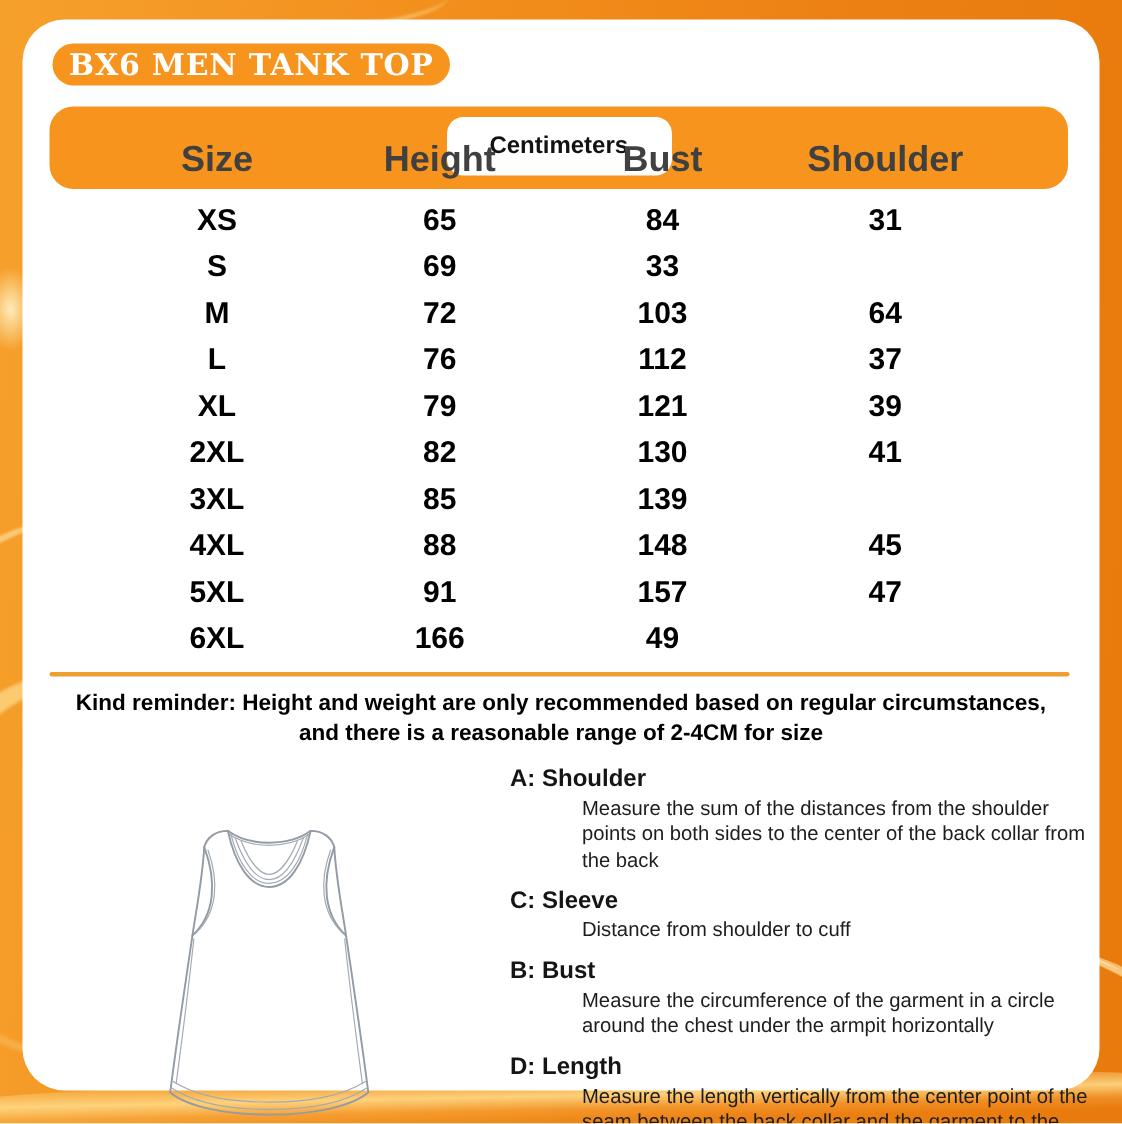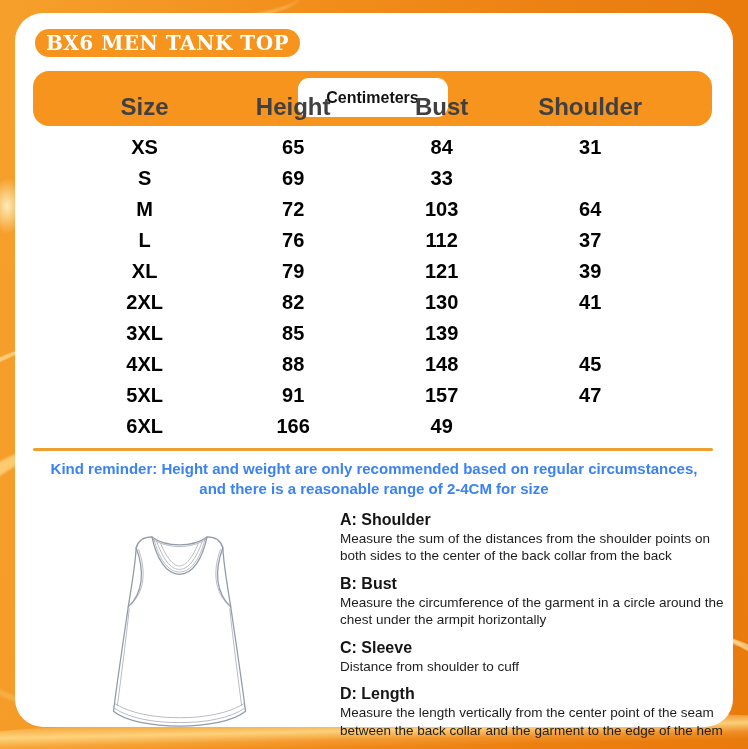--- a/index.html
+++ b/index.html
@@ -82,31 +82,31 @@
     display:grid;grid-template-columns:repeat(4,1fr);
     padding-left:5.5%;padding-right:7%;
     height:31px;align-items:center;text-align:center;
     font-size:20px;font-weight:700;color:#000000;
   }
   .divider{
     margin:6px 20px 0 18px;height:3px;background:#EDA02F;border-radius:2px;
   }
   .reminder{
     margin-top:8px;text-align:center;
-    font-size:15px;font-weight:700;color:#3b82f6;line-height:1.35;
+    font-size:15px;font-weight:700;color:#000000;line-height:1.35;
     padding:0 24px;
   }
   .measure-section{
     display:flex;margin-top:10px;padding-left:87px;align-items:center;
   }
   .tank-wrap{width:160px;flex:none;margin-top:8px;}
   .measure-list{margin-left:78px;width:392px;}
   .m-item{margin-bottom:9px;}
   .m-label{font-size:16px;font-weight:700;color:#151515;line-height:19px;}
-  .m-desc{font-size:13.5px;font-weight:400;color:#1d1d1d;line-height:1.3;margin-top:1px;}
+  .m-desc{font-size:13.5px;font-weight:400;color:#1d1d1d;line-height:1.3;margin-top:1px;margin-left:48px;}
   svg .ln{fill:none;stroke:#939BA6;stroke-width:1.3;stroke-linecap:round;stroke-linejoin:round;}
   svg .tn{fill:none;stroke:#A3AAB4;stroke-width:.8;stroke-linecap:round;stroke-linejoin:round;}
 </style>
 </head>
 <body>
 
 <div class="screen">
   <div class="decor swirl-topleft"></div>
   <div class="decor spot-left"></div>
   <div class="decor swirl-left1"></div>
@@ -225,28 +225,28 @@
           <path class="tn" d="M24,80 C21,108 16,148 12,178"></path>
           <path class="tn" d="M126,80 C129,108 134,148 138,178"></path>
         </svg>
       </div>
       <div class="measure-list">
         <div class="m-item">
           <div class="m-label">A: Shoulder</div>
           <div class="m-desc">Measure the sum of the distances from the shoulder points on both sides to the center of the back collar from the back</div>
         </div>
         <div class="m-item">
+          <div class="m-label">C: Sleeve</div>
+          <div class="m-desc">Distance from shoulder to cuff</div>
+        </div>
+        <div class="m-item">
           <div class="m-label">B: Bust</div>
           <div class="m-desc">Measure the circumference of the garment in a circle around the chest under the armpit horizontally</div>
         </div>
         <div class="m-item">
-          <div class="m-label">C: Sleeve</div>
-          <div class="m-desc">Distance from shoulder to cuff</div>
-        </div>
-        <div class="m-item">
           <div class="m-label">D: Length</div>
           <div class="m-desc">Measure the length vertically from the center point of the seam between the back collar and the garment to the edge of the hem</div>
         </div>
       </div>
     </div>
 
   </div>
 </div>
 
 </body></html>

